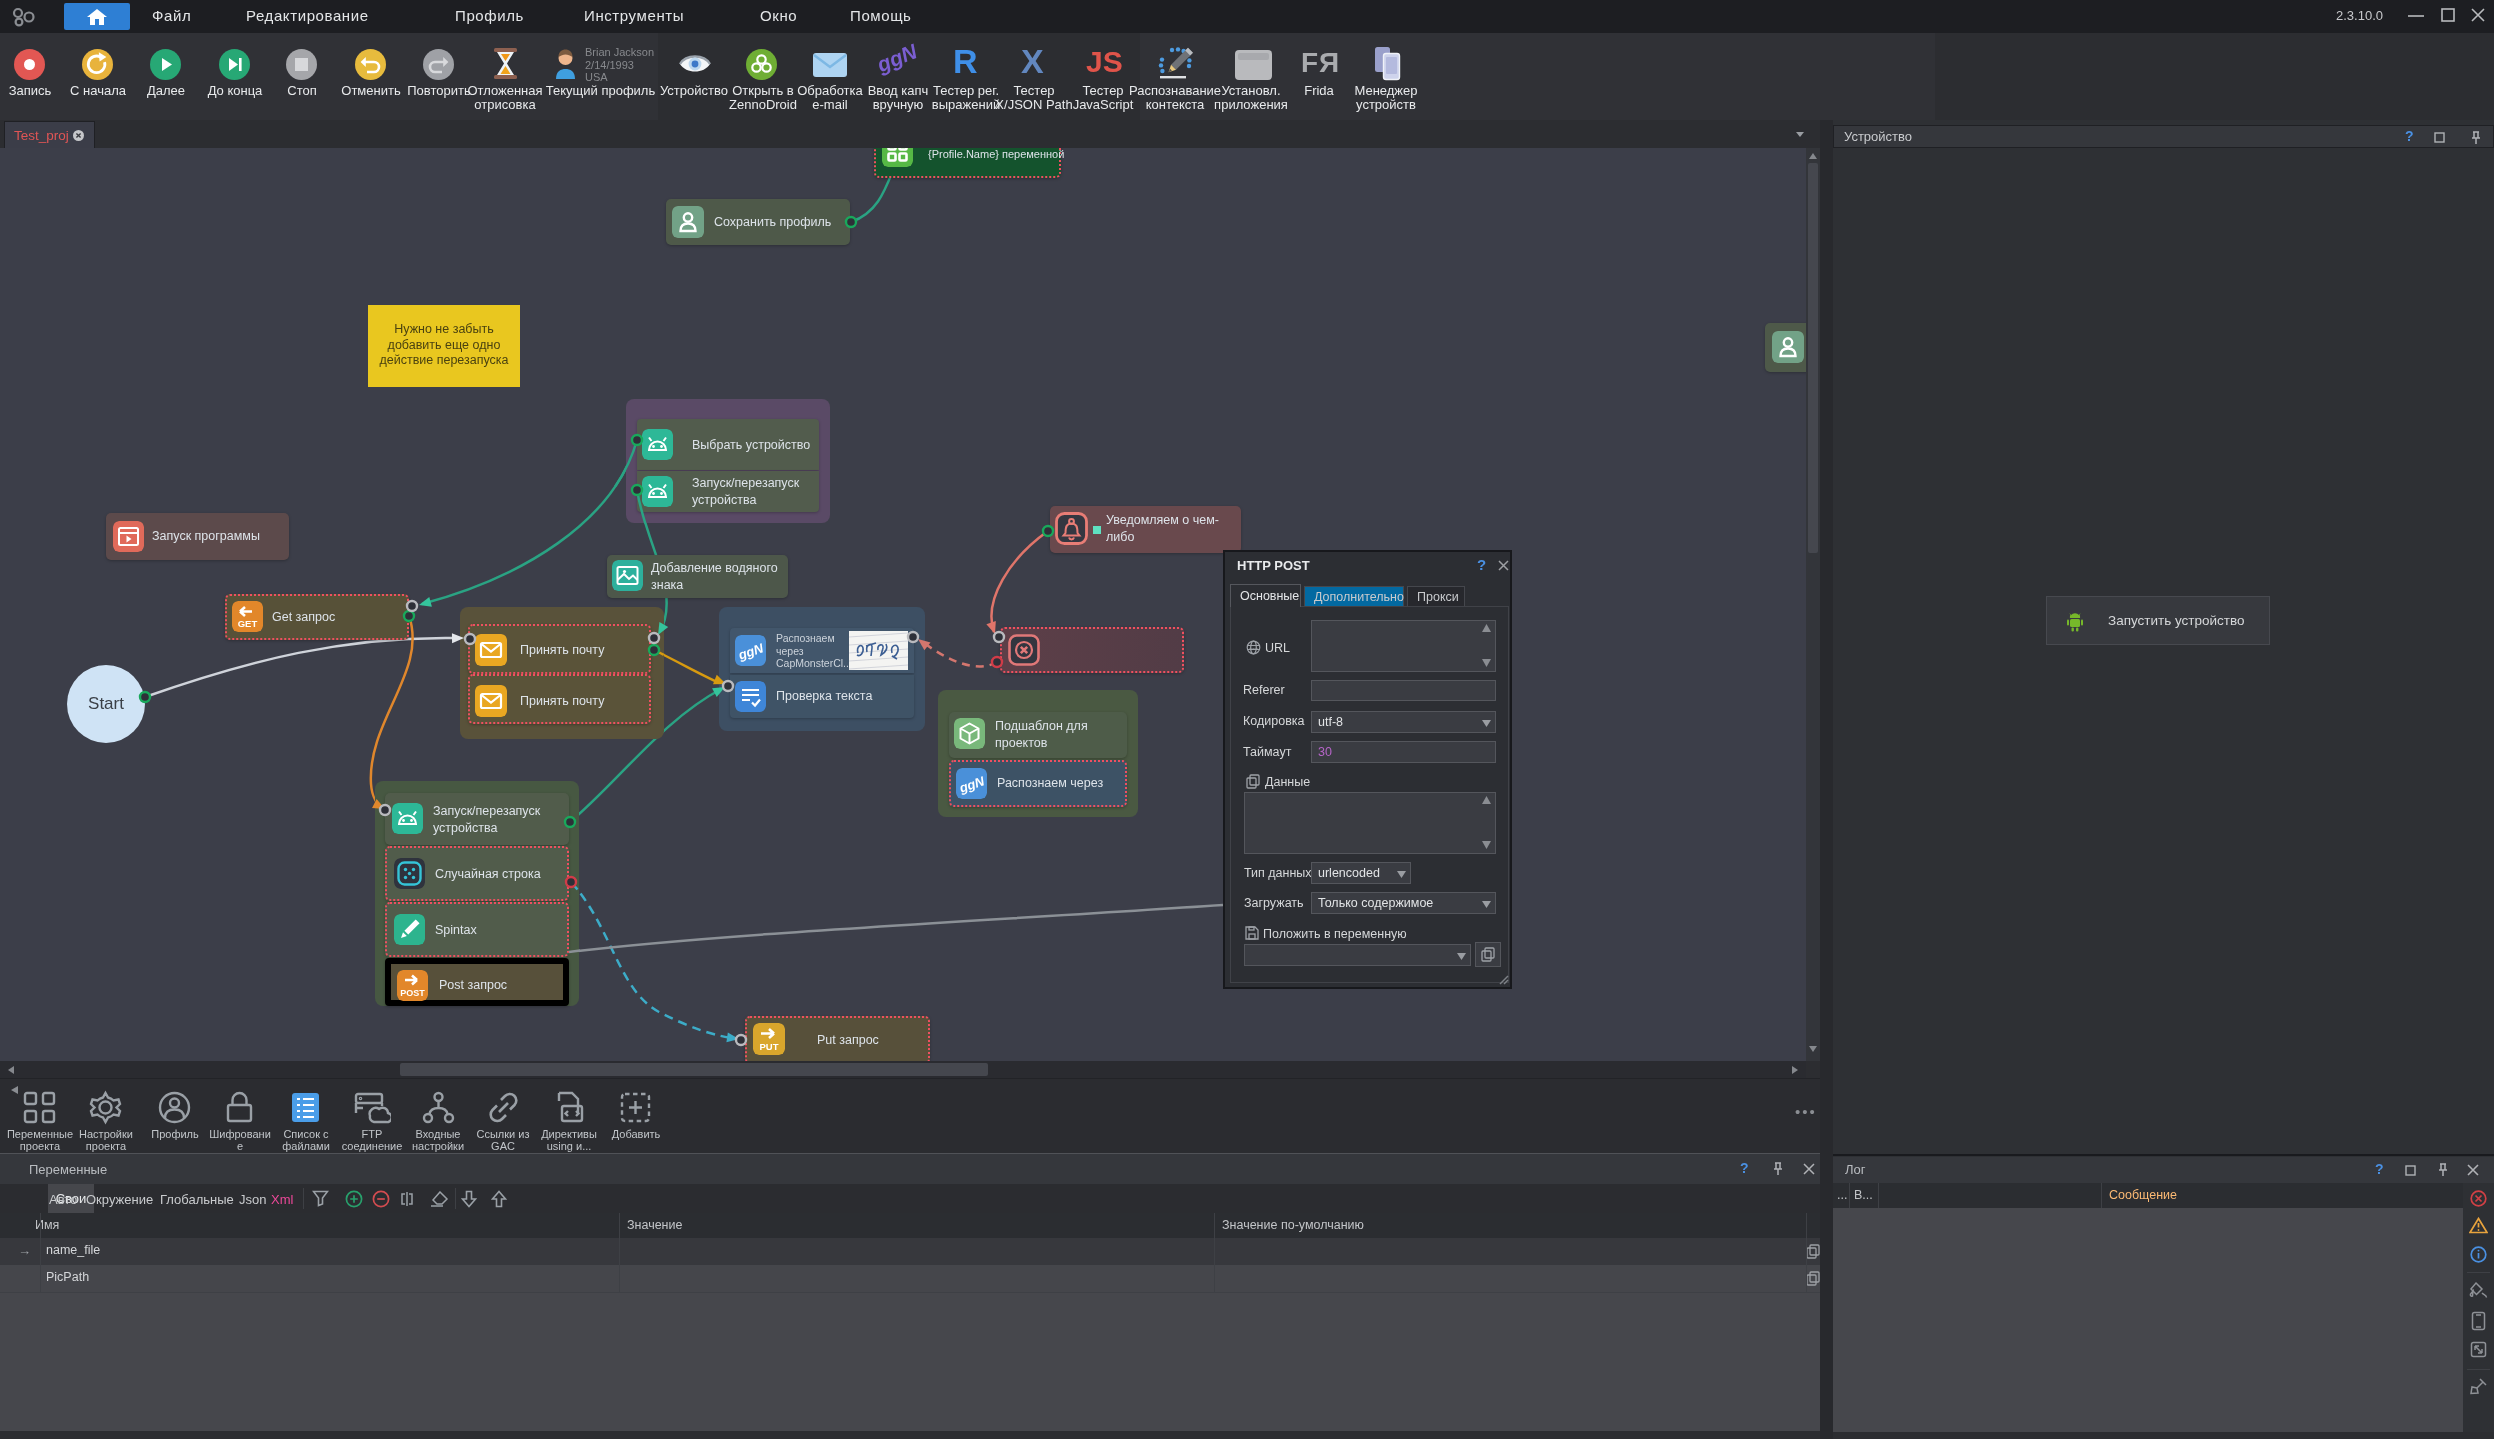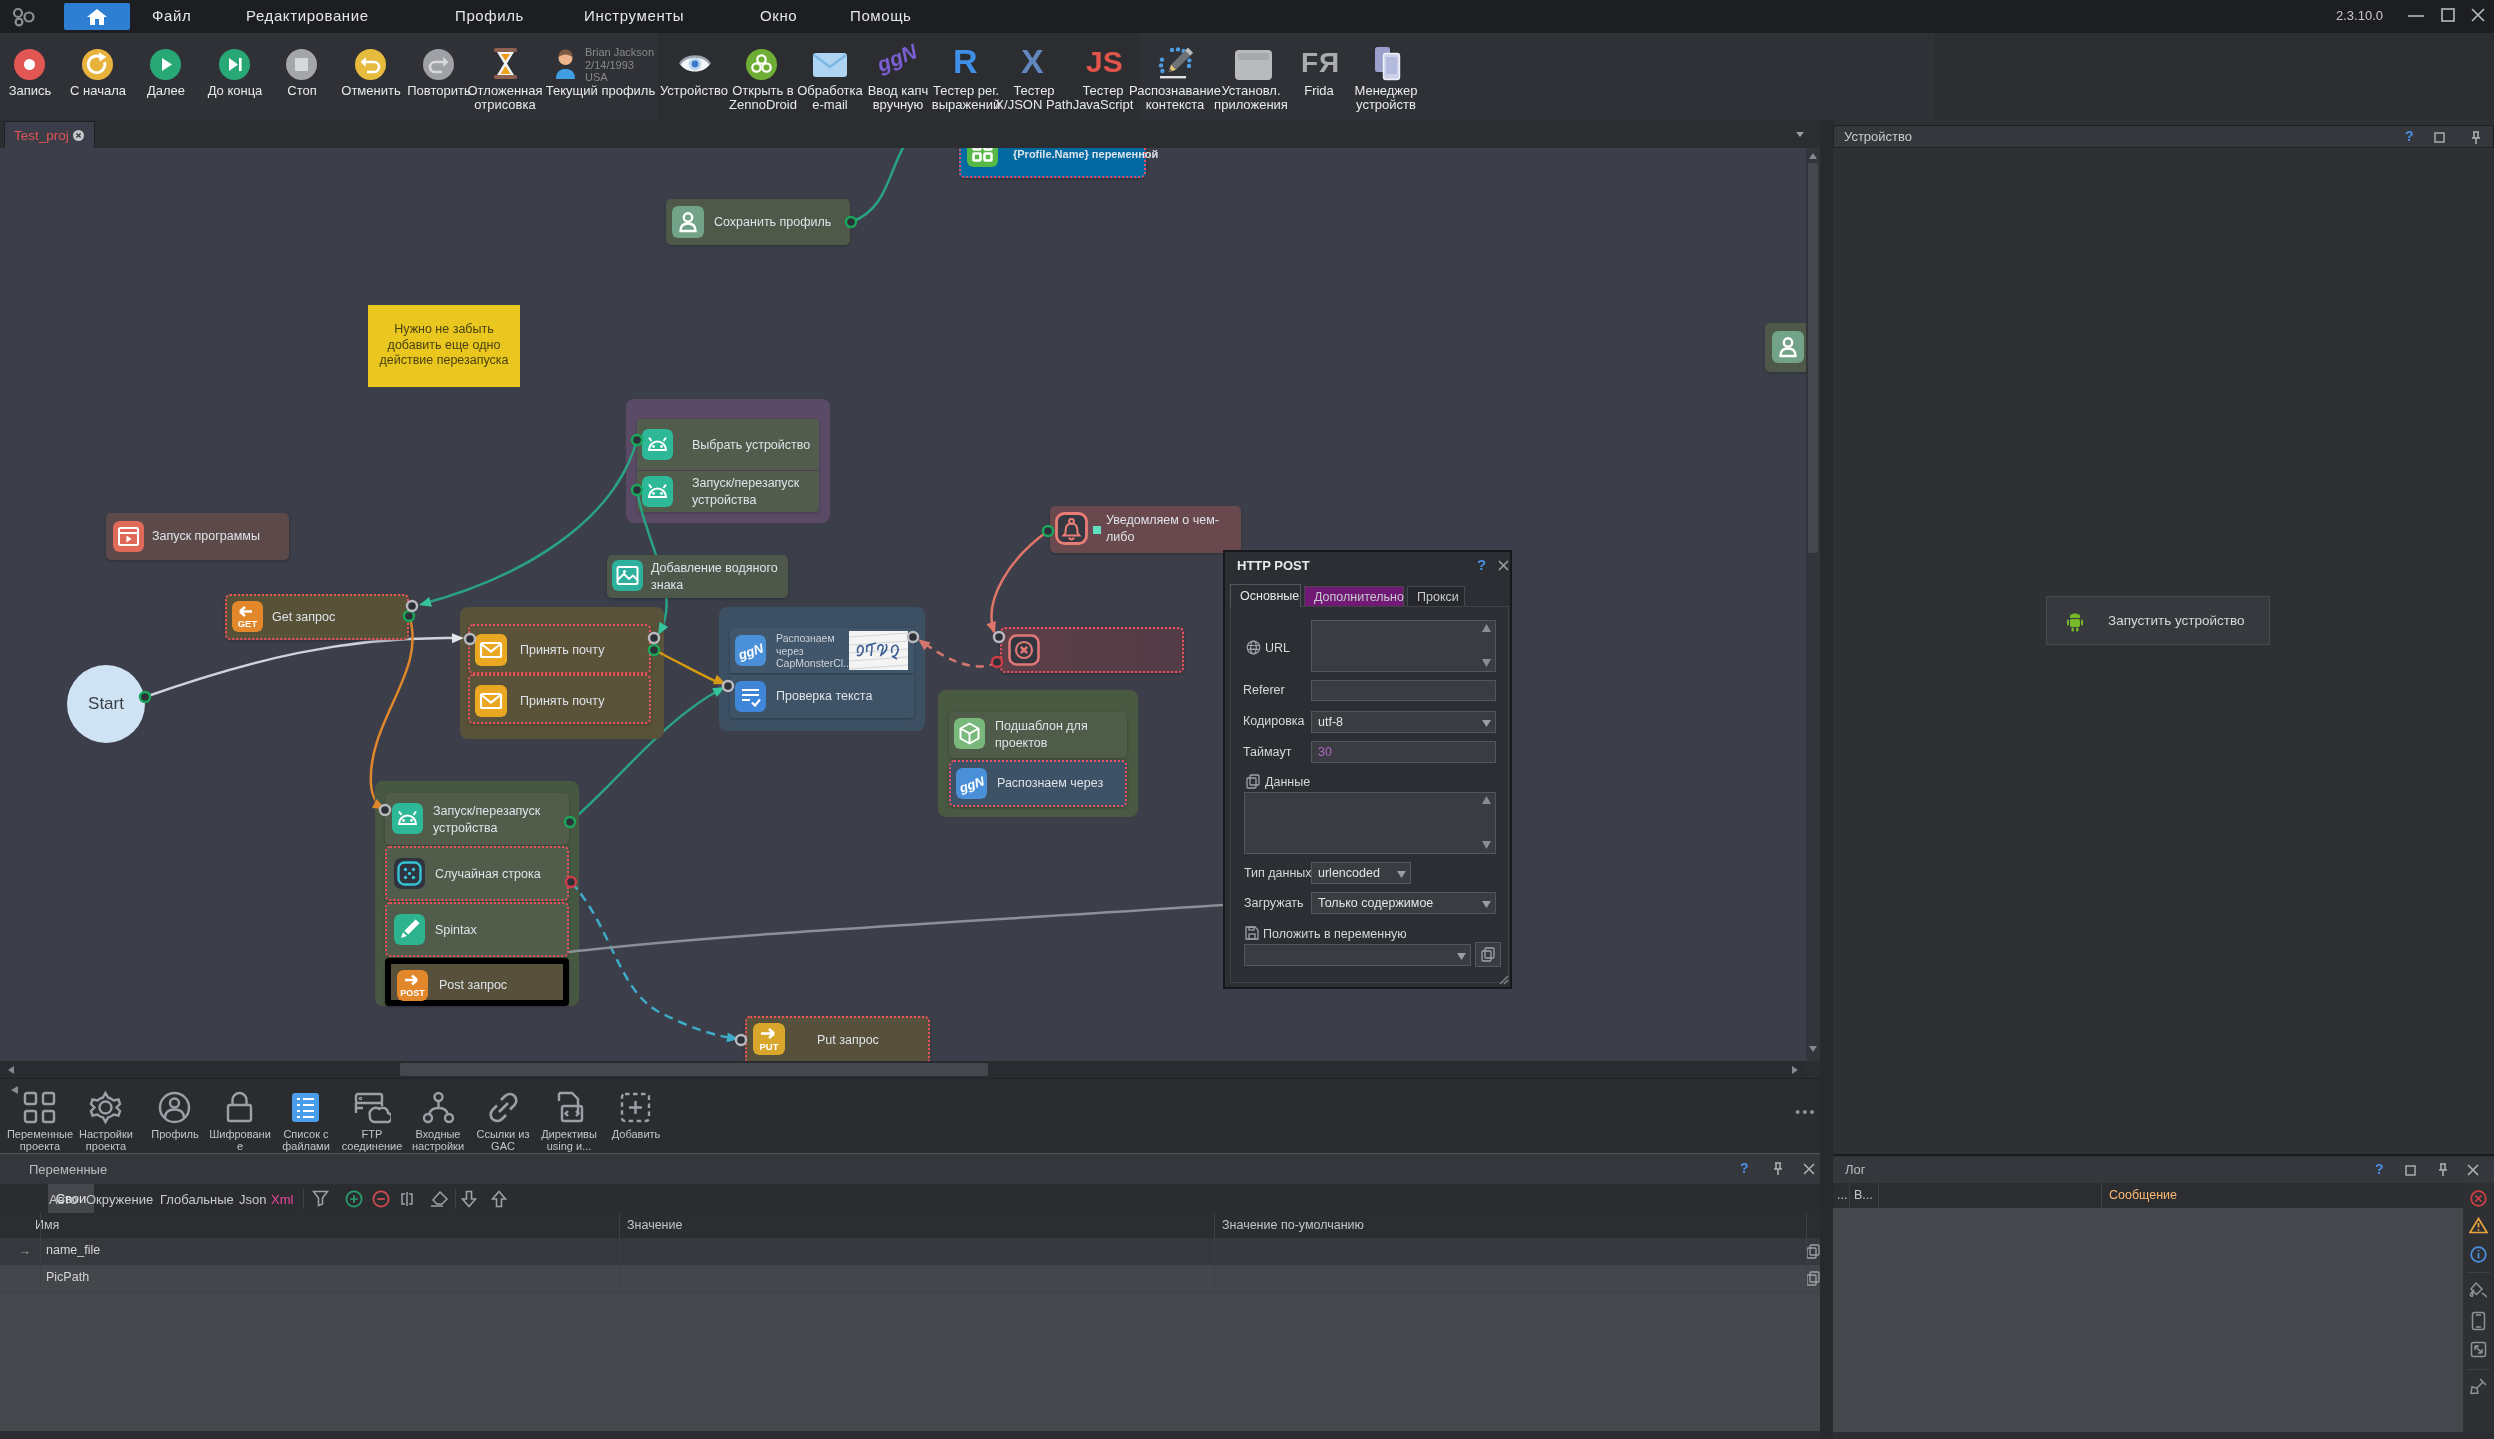--- a/index.html
+++ b/index.html
@@ -242,21 +242,21 @@
           </g>
         <path d="M13.5 14.5 L18.5 18 L13.5 21.5 Z" fill="#fff"></path>
       </svg>
       <div class="ntext" style="left:46px;top:15px;">Запуск программы</div>
     </div>
 
     <div class="abs" style="left:368px;top:157px;width:152px;height:82px;background:#e9c71f;">
       <div class="abs" style="left:0;top:17px;width:152px;text-align:center;font-size:12.5px;line-height:15.5px;color:#4a4210;">Нужно не забыть<br>добавить еще одно<br>действие перезапуска</div>
     </div>
 
-    <div class="node dashred" style="left:959px;top:-18px;width:183px;height:44px;background:#0369a1;font-weight:bold;">
+    <div class="node dashred" style="left:874px;top:-18px;width:183px;height:44px;background:#14532d;">
       <svg class="nicon" style="left:6px;top:4px" width="31" height="31" viewBox="0 0 31 31">
         <rect width="31" height="31" rx="6" fill="#56b845"></rect>
         <g stroke="#fff" stroke-width="2.6" fill="none">
             <rect x="6.5" y="6.5" width="7" height="7" rx="1"></rect>
             <rect x="17.5" y="6.5" width="7" height="7" rx="1"></rect>
             <rect x="6.5" y="17.5" width="7" height="7" rx="1"></rect>
             <rect x="17.5" y="17.5" width="7" height="7" rx="1"></rect>
           </g>
       </svg>
       <div class="ntext" style="left:52px;top:14px;font-size:11px;">{Profile.Name} переменной</div>
@@ -859,21 +859,21 @@
 <div class="abs" id="dialog" style="left:1223px;top:550px;width:289px;height:439px;background:#2c2e33;border:2px solid #17181c;box-sizing:border-box;">
   <div class="abs" style="left:12px;top:6px;font-size:13px;font-weight:bold;color:#e8eaec;">HTTP POST</div>
   <div class="abs" style="left:252px;top:4px;color:#4a90e2;font-size:15px;font-weight:bold;">?</div>
   <svg class="abs" style="left:273px;top:8px" width="11" height="11" viewBox="0 0 11 11">
       <path d="M1 1 L10 10 M10 1 L1 10" stroke="#9ea0a4" stroke-width="1.5"></path>
     </svg>
 
   <div class="abs" style="left:5px;top:32px;width:71px;height:23px;background:#2c2e33;border:1px solid #55575d;border-bottom:none;box-sizing:border-box;z-index:2;">
     <div class="abs" style="left:9px;top:4px;font-size:12.5px;color:#e4e6e8;">Основные</div>
   </div>
-  <div class="abs" style="left:79px;top:34px;width:100px;height:21px;background:#701a75;border:1px solid #45474d;border-bottom:none;box-sizing:border-box;padding-left:45px;">
+  <div class="abs" style="left:79px;top:34px;width:100px;height:21px;background:#0369a1;border:1px solid #45474d;border-bottom:none;box-sizing:border-box;padding-left:45px;">
     <div class="abs" style="left:9px;top:3px;font-size:12.5px;color:#c8cacd;">Дополнительно</div>
   </div>
   <div class="abs" style="left:182px;top:34px;width:58px;height:21px;background:#27282d;border:1px solid #45474d;border-bottom:none;box-sizing:border-box;">
     <div class="abs" style="left:9px;top:3px;font-size:12.5px;color:#c8cacd;">Прокси</div>
   </div>
 
   <div class="abs" style="left:5px;top:54px;width:279px;height:377px;border:1px solid #404248;box-sizing:border-box;"></div>
 
   <svg class="abs" style="left:21px;top:88px" width="15" height="15" viewBox="0 0 15 15">
       <g stroke="#9ea2a8" stroke-width="1.2" fill="none">

